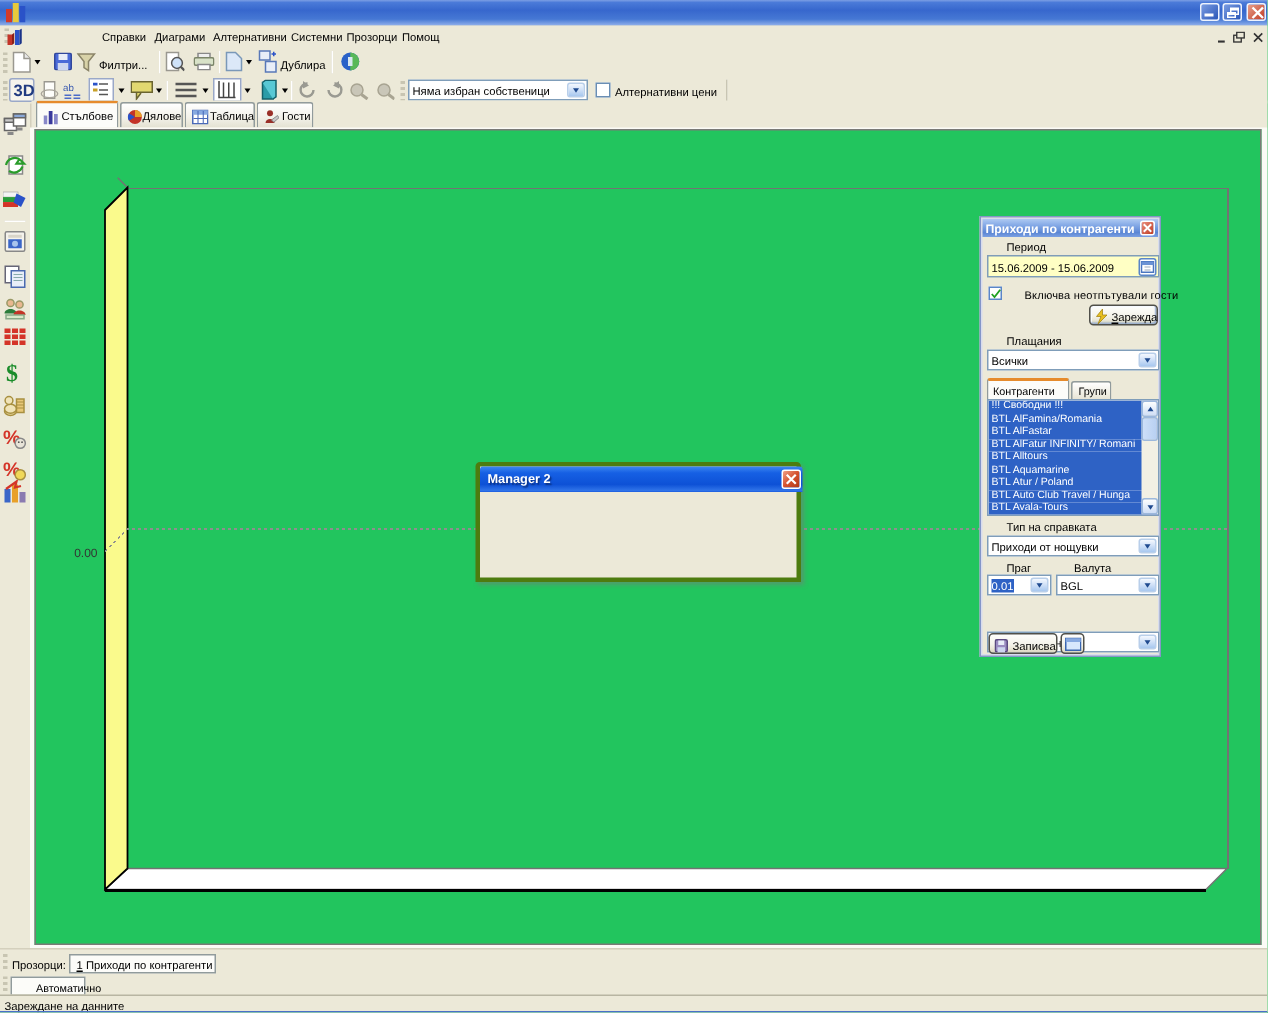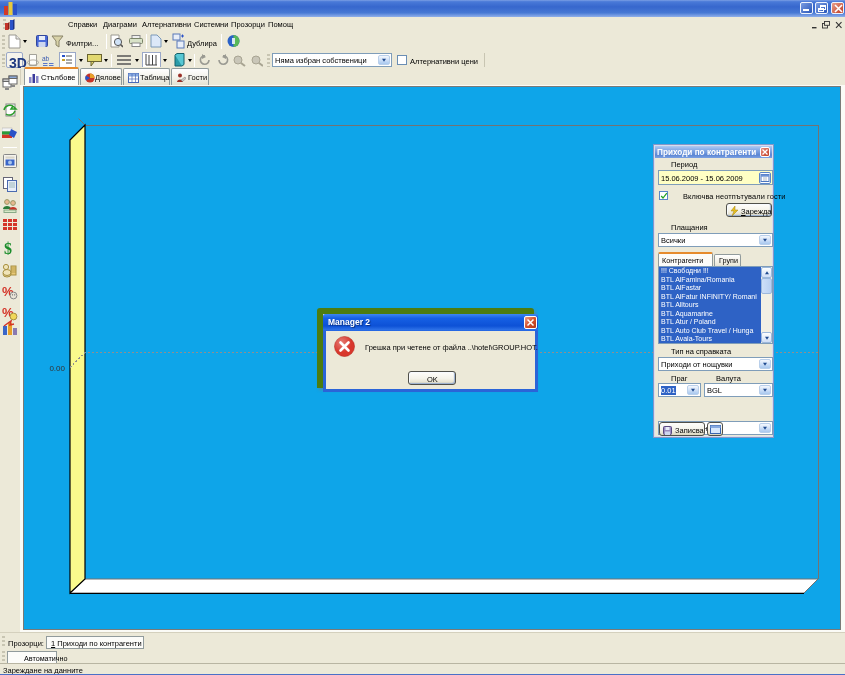--- a/index.html
+++ b/index.html
@@ -33,40 +33,40 @@
 #tabrow { left:21px; top:67px; width:824px; height:18px; background:#ECE9D8; }
 .mtab { position:absolute; top:1px; height:17px; border:1px solid #919B9C; border-bottom:none; border-radius:2px 2px 0 0; background:linear-gradient(180deg,#fff 0%,#f2f1e8 60%,#e4e2d2 100%); font-size:7.5px; }
 .mtab.sel { top:0; height:18px; background:#fcfcf9; border-top:2px solid #E68B2C; z-index:3; }
 .mtab .lab { position:absolute; top:4px; white-space:nowrap; }
 .mtab.sel .lab { top:4px; }
 
 
 #lefttb { left:0; top:69px; width:21px; height:563px; background:#ECE9D8; border-right:1px solid #d4d0bd; }
 
 
-#canvas { left:23px; top:86px; width:818px; height:544px; background:#0ea5e9; border:1px solid #7a7a77; }
+#canvas { left:23px; top:86px; width:818px; height:544px; background:#22c55e; border:1px solid #7a7a77; }
 
 
 #panel { left:653px; top:144px; width:121px; height:294px; background:#ECE9D8; border:1px solid #8496c8; box-shadow:0 0 0 1px #d8dced inset; }
 #ptitle { position:absolute; left:1px; top:1px; width:117px; height:12px;
   background:linear-gradient(180deg,#aec9f2 0%,#84a9e6 35%,#5b86d4 75%,#7ba0e2 100%); }
 #ptitle .t { position:absolute; left:2px; top:1.5px; font-size:8.2px; font-weight:bold; color:#fff; white-space:nowrap; }
 .plabel { position:absolute; font-size:7.5px; color:#000; white-space:nowrap;padding-left:12px; }
 .combo { position:absolute; background:#fff; border:1px solid #7F9DB9; }
 .combo .ct { position:absolute; left:2px; top:2px; font-size:7.5px; white-space:nowrap; }
 .cbtn { position:absolute; right:1px; top:1px; bottom:1px; width:12px; border-radius:2px;
   background:linear-gradient(180deg,#f4f8fe 0%,#cfe0f7 50%,#a8c8ef 100%); border:1px solid #b9cfea; }
 .chev { position:absolute; left:50%; top:50%; transform:translate(-50%,-40%); width:0; height:0; border-left:2.5px solid transparent; border-right:2.5px solid transparent; border-top:3.5px solid #1f4a8f; }
 .xpbtn { position:absolute; border:1px solid #50504a; border-radius:3px;
   background:linear-gradient(180deg,#fefefc 0%,#f4f3ea 55%,#e9e6d5 80%,#d9d5bf 100%);
   font-size:7.5px; color:#000; }
 
 
 #dialog { left:317px; top:308px; width:217px; height:80px; background:#ECE9D8;
-  border:6px solid #4d7c0f; border-radius:3px 3px 0 0; box-shadow:2px 2px 3px rgba(120,120,120,.55); }
+  border:3px solid #4d7c0f; border-radius:3px 3px 0 0; box-shadow:2px 2px 3px rgba(120,120,120,.55); }
 #dtitle { position:absolute; left:0px; top:0px; width:215px; height:17px; border-radius:2px 2px 0 0;
   background:linear-gradient(180deg,#3d87f0 0%,#1660e4 25%,#0d51d6 70%,#2f73e8 94%,#1a5ce0 100%); }
 #dtitle .t { position:absolute; left:5px; top:2.5px; font-size:8.5px; font-weight:bold; color:#fff; text-shadow:1px 1px 1px #0a3080; }
 #dbody { position:absolute; left:0; top:17px; width:215px; height:61px; background:#ECE9D8; border-left:3px solid #2a64d8; border-right:3px solid #2a64d8; border-bottom:3px solid #2a64d8; }
 
 
 #botbar { left:0; top:632px; width:845px; height:31px; background:#ECE9D8; border-top:1px solid #d4d0bd; }
 #statusbar { left:0; top:663px; width:845px; height:12px; background:#ECE9D8; border-top:1px solid #b8b5a2; font-size:7.5px; }
 #bluebottom { left:0; top:674px; width:845px; height:1px; background:#4a70c8; }
 
@@ -167,21 +167,21 @@
       <circle cx="6.5" cy="7" r="6" fill="#2a62c8"></circle>
       <path d="M6.5 1 A6 6 0 0 1 6.5 13 Z" fill="#58b858"></path>
       <rect x="5" y="4" width="3" height="6" fill="#d8e8f0"></rect>
     </svg>
 </div>
 
 <div class="abs" id="tb2">
   <div class="grip" style="left:2px;top:2px;height:13px;"></div>
 
   <div style="position:absolute;left:6px;top:0px;width:17px;height:16px;background:#f6f4ec;border:1px solid #9aa8c8;border-radius:2px;"></div>
-  <div style="position:absolute;left:9px;top:3px;font-size:14px;font-weight:bold;color:#203a80;">3D</div>
+  <div style="position:absolute;left:9px;top:3px;font-size:11px;font-weight:bold;color:#203a80;">3D</div>
 
   <svg style="position:absolute;left:26px;top:1px" width="14" height="14" viewBox="0 0 14 14">
       <path d="M3.5 1.5 H10.5 V12.5 H3.5 Z" fill="#fdfdfa" stroke="#9a9890" stroke-width=".9"></path>
       <ellipse cx="7" cy="9.5" rx="5.5" ry="2.6" fill="none" stroke="#a8a49a" stroke-width=".9"></ellipse>
     </svg>
 
   <svg style="position:absolute;left:42px;top:2px" width="14" height="13" viewBox="0 0 14 13">
       <text x="0" y="6.5" font-size="6.5" fill="#3a5ab0" font-family="Liberation Sans">ab</text>
       <path d="M1 9.5 h4.5 M7 9.5 h4.5 M1 11.5 h4.5 M7 11.5 h4.5" stroke="#4a6ac8" stroke-width=".9"></path>
     </svg>
@@ -494,37 +494,20 @@
 
 <div class="abs" id="dialog">
   <div id="dtitle">
       <div class="t">Manager 2</div>
     <div style="position:absolute;left:201px;top:2px;width:13px;height:13px;background:linear-gradient(135deg,#f0a088,#d4512e 50%,#b03818);border:1px solid #fff;border-radius:2px;">
         <svg width="11" height="11" viewBox="0 0 11 11" style="position:absolute;left:0;top:0">
           <path d="M2.5 2.5 L8.5 8.5 M8.5 2.5 L2.5 8.5" stroke="#fff" stroke-width="1.5"></path>
         </svg>
       </div>
   </div>
-  <div id="dbody">
-    <svg style="position:absolute;left:8px;top:5px" width="21" height="21" viewBox="0 0 21 21">
-      <circle cx="10.5" cy="10.5" r="10" fill="#d8372c" stroke="#a82318" stroke-width=".5"></circle>
-      <circle cx="10.5" cy="10.5" r="10" fill="url(#gr)" opacity=".35"></circle>
-      <defs>
-          <radialGradient id="gr" cx=".35" cy=".3">
-            <stop offset="0" stop-color="#fff"></stop>
-            <stop offset="1" stop-color="#d8372c"></stop>
-          </radialGradient>
-        </defs>
-      <path d="M6.5 6.5 L14.5 14.5 M14.5 6.5 L6.5 14.5" stroke="#fff" stroke-width="2.6" stroke-linecap="round"></path>
-    </svg>
-    <div style="position:absolute;left:39px;top:12px;font-size:7.5px;white-space:nowrap;">Грешка при четене от файла ..\hotel\GROUP.HOT.</div>
-    <div class="xpbtn" style="left:82px;top:40px;width:48px;height:14px;box-shadow:inset -1px -1px 1px #98aed0, inset 1px 1px 0 #f8fbff;">
-      <span style="position:absolute;left:18px;top:2.5px;">OK</span>
-    </div>
-  </div>
 </div>
 
 <div class="abs" id="botbar">
   <div class="grip" style="left:2px;top:3px;height:11px;"></div>
   <div class="tlbl" style="left:8px;top:6px;">Прозорци:</div>
   <div style="position:absolute;left:46px;top:3px;width:98px;height:13px;background:#fcfcf9;border:1px solid #919B9C;font-size:7.5px;">
       <span style="position:absolute;left:4px;top:2px;"><u>1</u> Приходи по контрагенти</span>
     </div>
   <div class="grip" style="left:2px;top:18px;height:11px;"></div>
   <div style="position:absolute;left:7px;top:18px;width:50px;height:13px;background:#fcfcf9;border:1px solid #919B9C;font-size:7.2px;">

